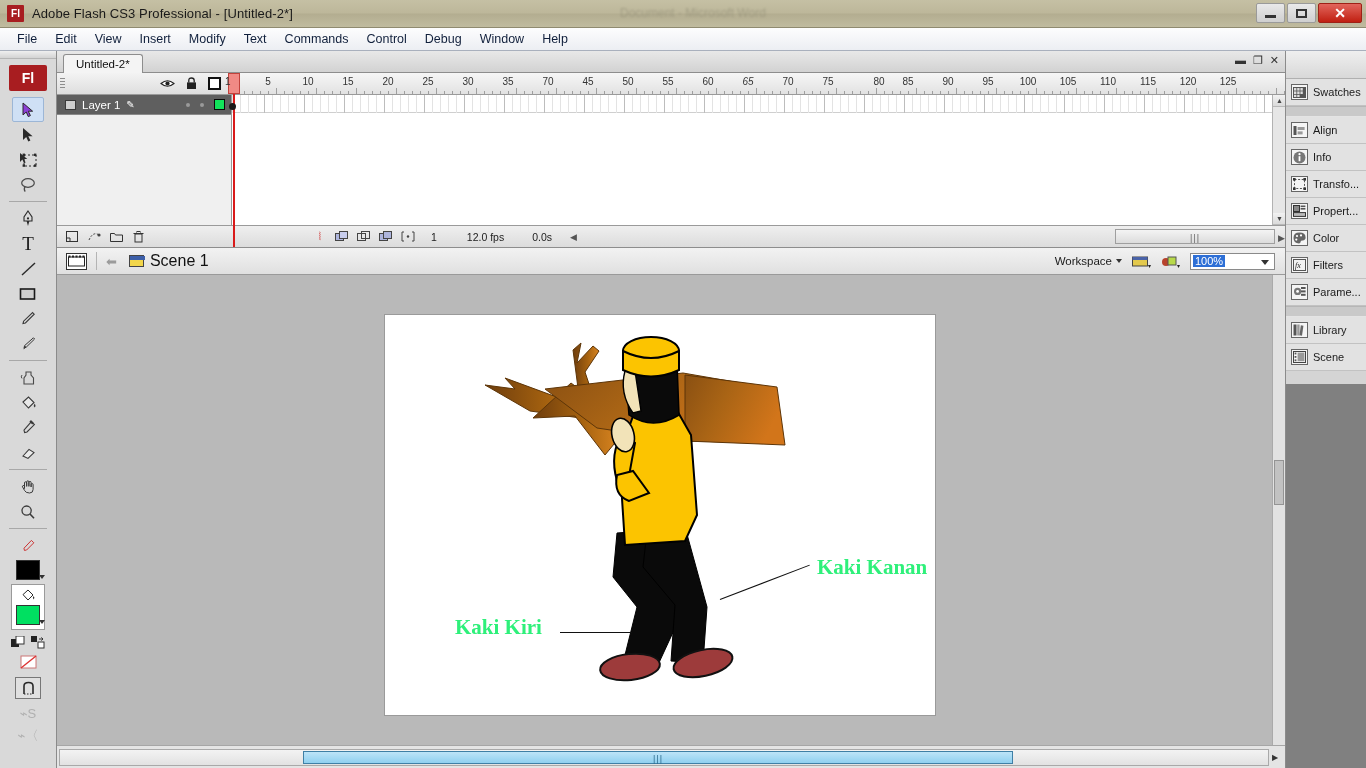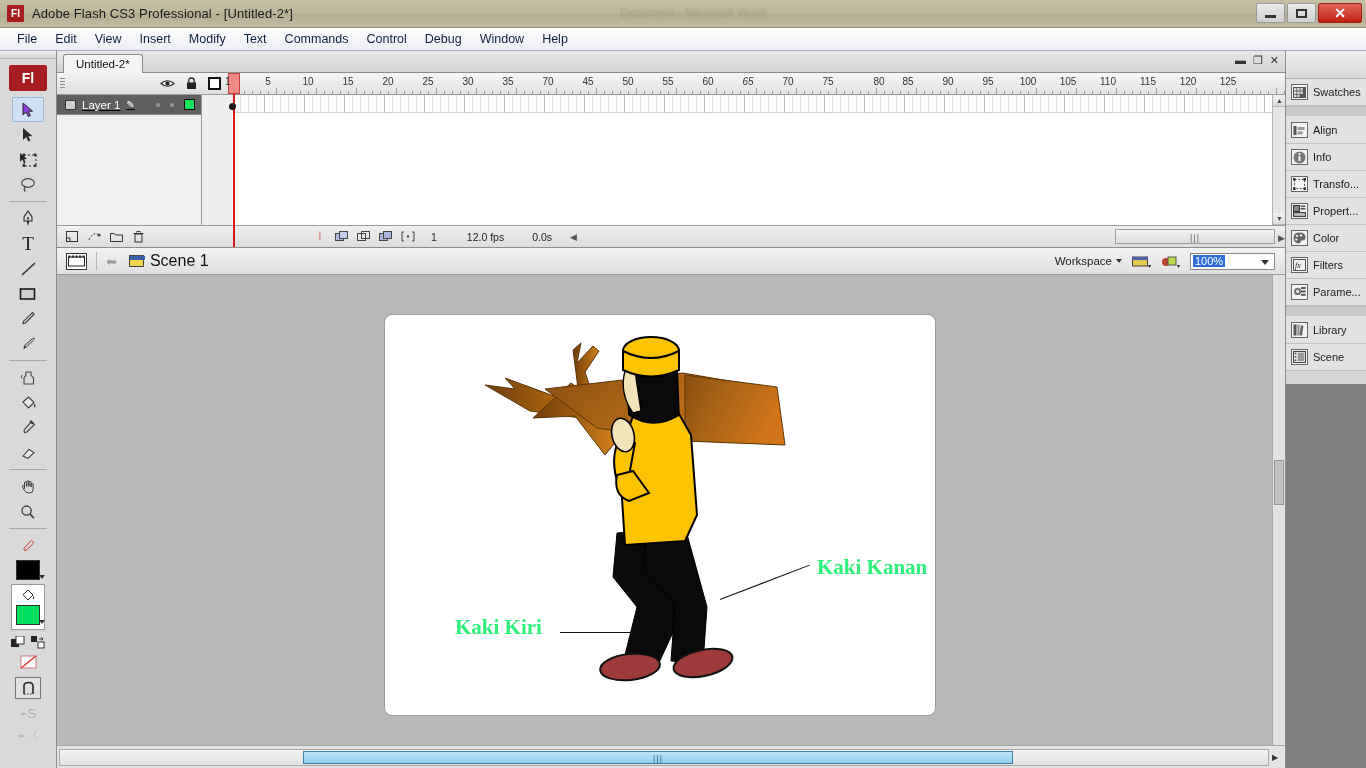--- a/index.html
+++ b/index.html
@@ -102,21 +102,21 @@
     position: absolute; left: 57px; top: 73px; width: 1228px; height: 175px;
     background: #efefef; border-bottom: 1px solid #8d8d8d;
   }
   .layerhead {
     position: absolute; left: 0; top: 0; width: 175px; height: 22px;
     background: linear-gradient(180deg,#f3f3f3,#dedede); border-right: 1px solid #9a9a9a;
     border-bottom: 1px solid #9a9a9a; display:flex; align-items:center; justify-content:flex-end; gap:11px; padding-right:10px;
   }
   .lh-grip { position:absolute; left:3px; top:5px; width:5px; height:12px;
      background: repeating-linear-gradient(180deg,#8d8d8d 0 1px,transparent 1px 3px);}
-  .layerlist { position:absolute; left:0; top:22px; width:145px; height:152px; background:#f0f0f0; border-right:1px solid #9a9a9a;text-decoration:underline;}
+  .layerlist { position:absolute; left:0; top:22px; width:175px; height:152px; background:#f0f0f0; border-right:1px solid #9a9a9a;}
   .layerrow {
     height: 20px; background: #5f5f5f; color: #fff; display:flex; align-items:center;
     font-size: 11.5px; padding-left: 8px; gap: 6px; border-bottom:1px solid #8a8a8a;
   }
   .layer-ico { width:11px;height:10px;background:#cfcfcf;border:1px solid #3a3a3a; position:relative;}
   .layer-name { flex: 0 0 auto; }
   .layer-dots { margin-left: auto; display:flex; align-items:center; gap:10px; padding-right:6px;}
   .dot { width:4px;height:4px;border-radius:50%;background:#9a9a9a;}
   .layer-color { width:11px;height:11px;background:#12e35b;border:1px solid #0a0a0a;}
   .pencil { font-size:10px; }
@@ -177,21 +177,21 @@
   .zoom-val { background:#2d6fd6; color:#fff; font-size:11px; padding:0 2px; margin-left:2px;}
   .zoom-caret{position:absolute;right:5px;top:6px;width:0;height:0;border-left:4px solid transparent;border-right:4px solid transparent;border-top:5px solid #333;}
 
   
   .stagearea {
     position: absolute; left: 57px; top: 275px; width: 1228px; height: 470px;
     background: #b9b9b9; overflow: hidden;
   }
   .stage {
     position: absolute; left: 328px; top: 40px; width: 550px; height: 400px;
-    background: #fff; box-shadow: 0 0 0 1px #9a9a9a; border-radius: 7px;
+    background: #fff; box-shadow: 0 0 0 1px #9a9a9a;
   }
   .lbl {
     position: absolute; font-family: "Liberation Serif", serif; font-weight: bold;
     font-size: 21px; color: #2ef07a; white-space: nowrap;
   }
   .leader { position:absolute; height:1px; background:#111; transform-origin: left center; }
 
   .stage-vscroll { position:absolute; right:0; top:0; width:13px; height:470px; background:#e2e2e2; border-left:1px solid #aaa;}
   .svs-thumb { position:absolute; left:1px; top:185px; width:10px; height:45px; background:#c2c2c2; border:1px solid #949494;}
 

